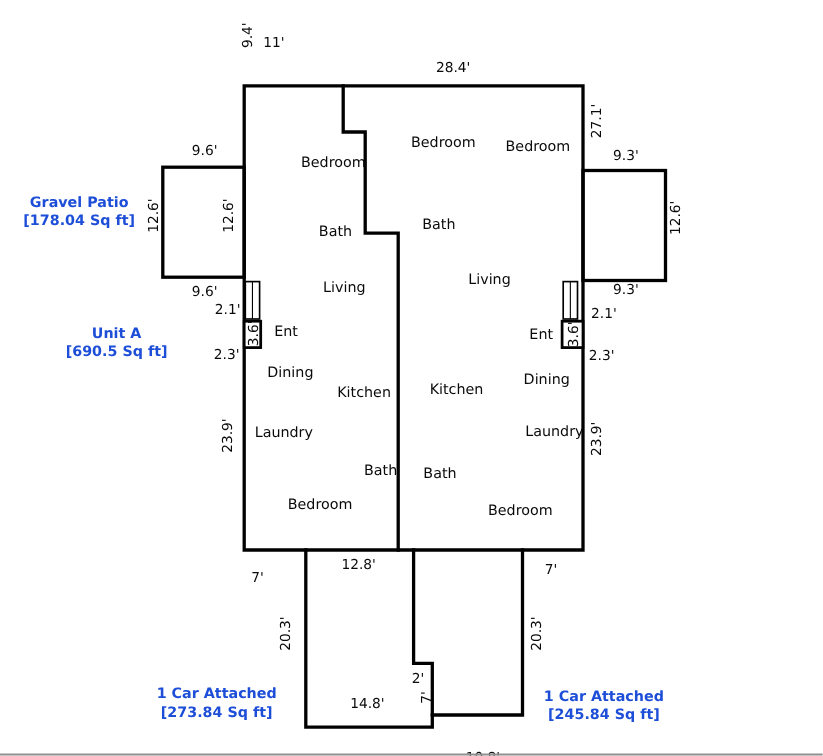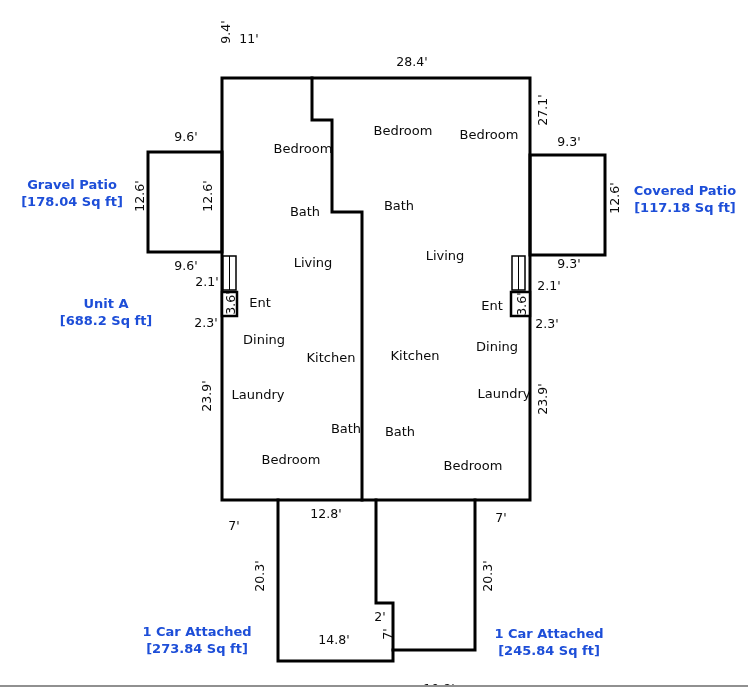--- a/index.html
+++ b/index.html
@@ -85,27 +85,23 @@
   <span class="lbl room" style="left:415px;top:355px">Kitchen</span>
   <span class="lbl room" style="left:497px;top:346px">Dining</span>
   <span class="lbl room" style="left:504px;top:393px">Laundry</span>
   <span class="lbl room" style="left:400px;top:431px">Bath</span>
   <span class="lbl room" style="left:473px;top:465px">Bedroom</span>
 
   <div class="area" style="left:72px;top:193px">
     <div>Gravel Patio</div>
     <div>[178.04 Sq ft]</div>
   </div>
-  <div class="area" style="left:685px;top:199px">
-    <div>Covered Patio</div>
-    <div>[117.18 Sq ft]</div>
-  </div>
   <div class="area" style="left:106px;top:312px">
     <div>Unit A</div>
-    <div>[688.2 Sq ft]</div>
+    <div>[690.5 Sq ft]</div>
   </div>
   <div class="area" style="left:197px;top:640px">
     <div>1 Car Attached</div>
     <div>[273.84 Sq ft]</div>
   </div>
   <div class="area" style="left:549px;top:642px">
     <div>1 Car Attached</div>
     <div>[245.84 Sq ft]</div>
   </div>
 

